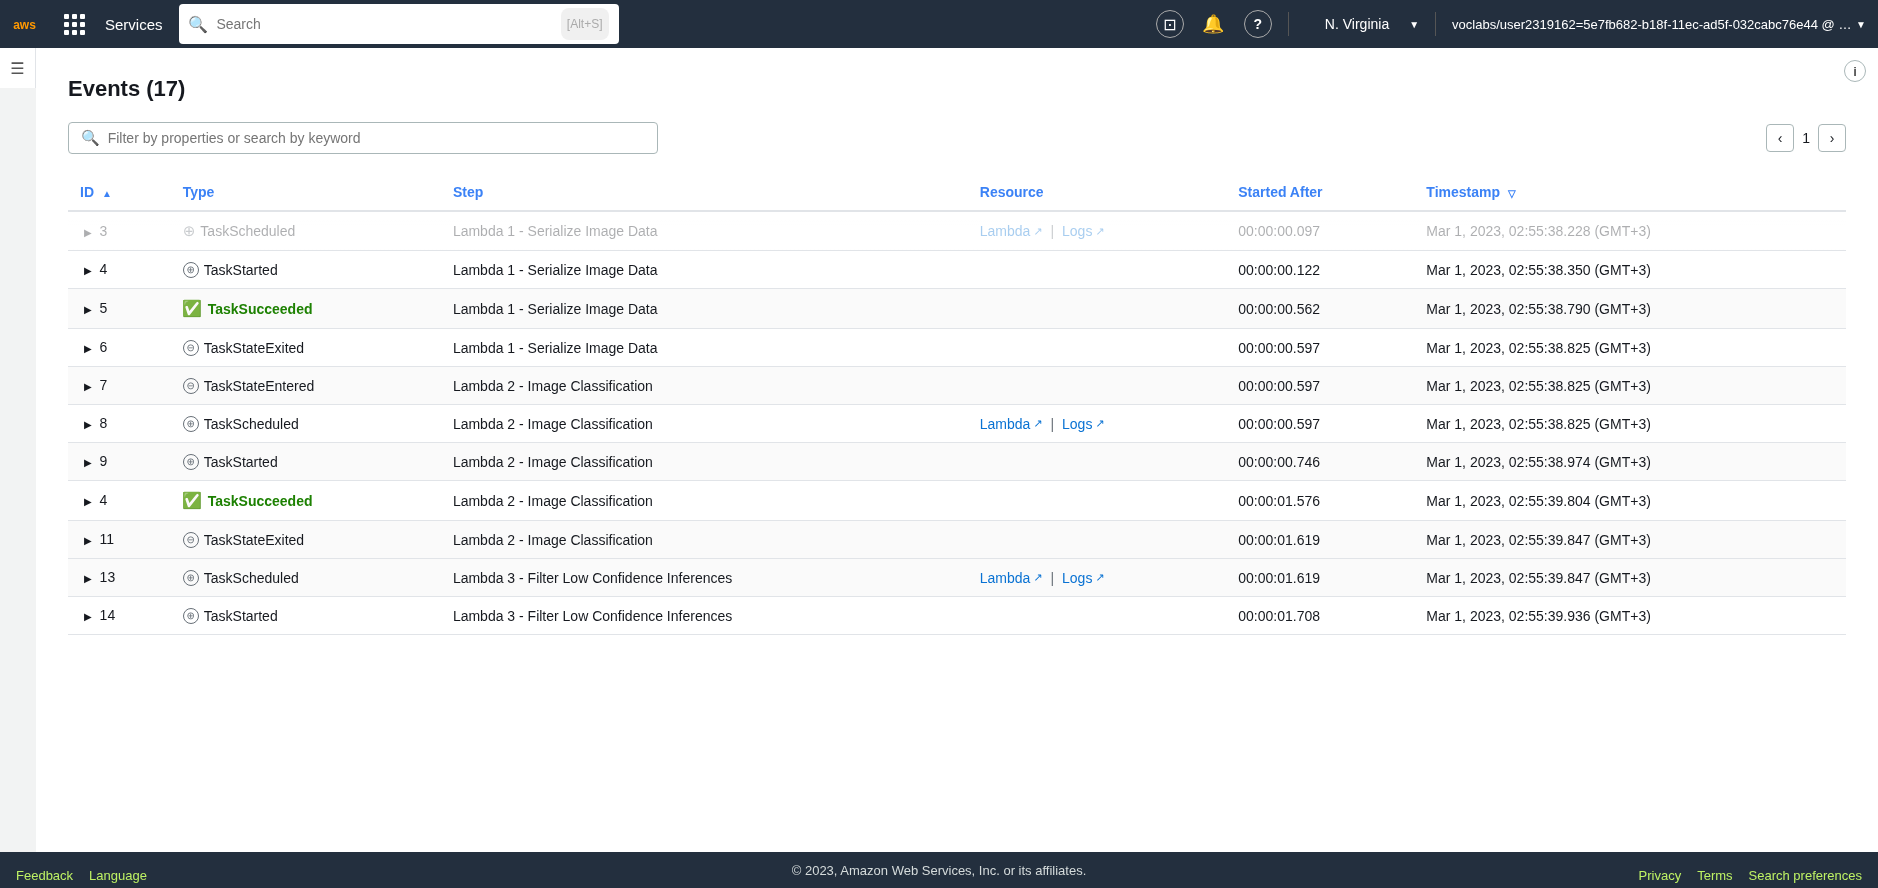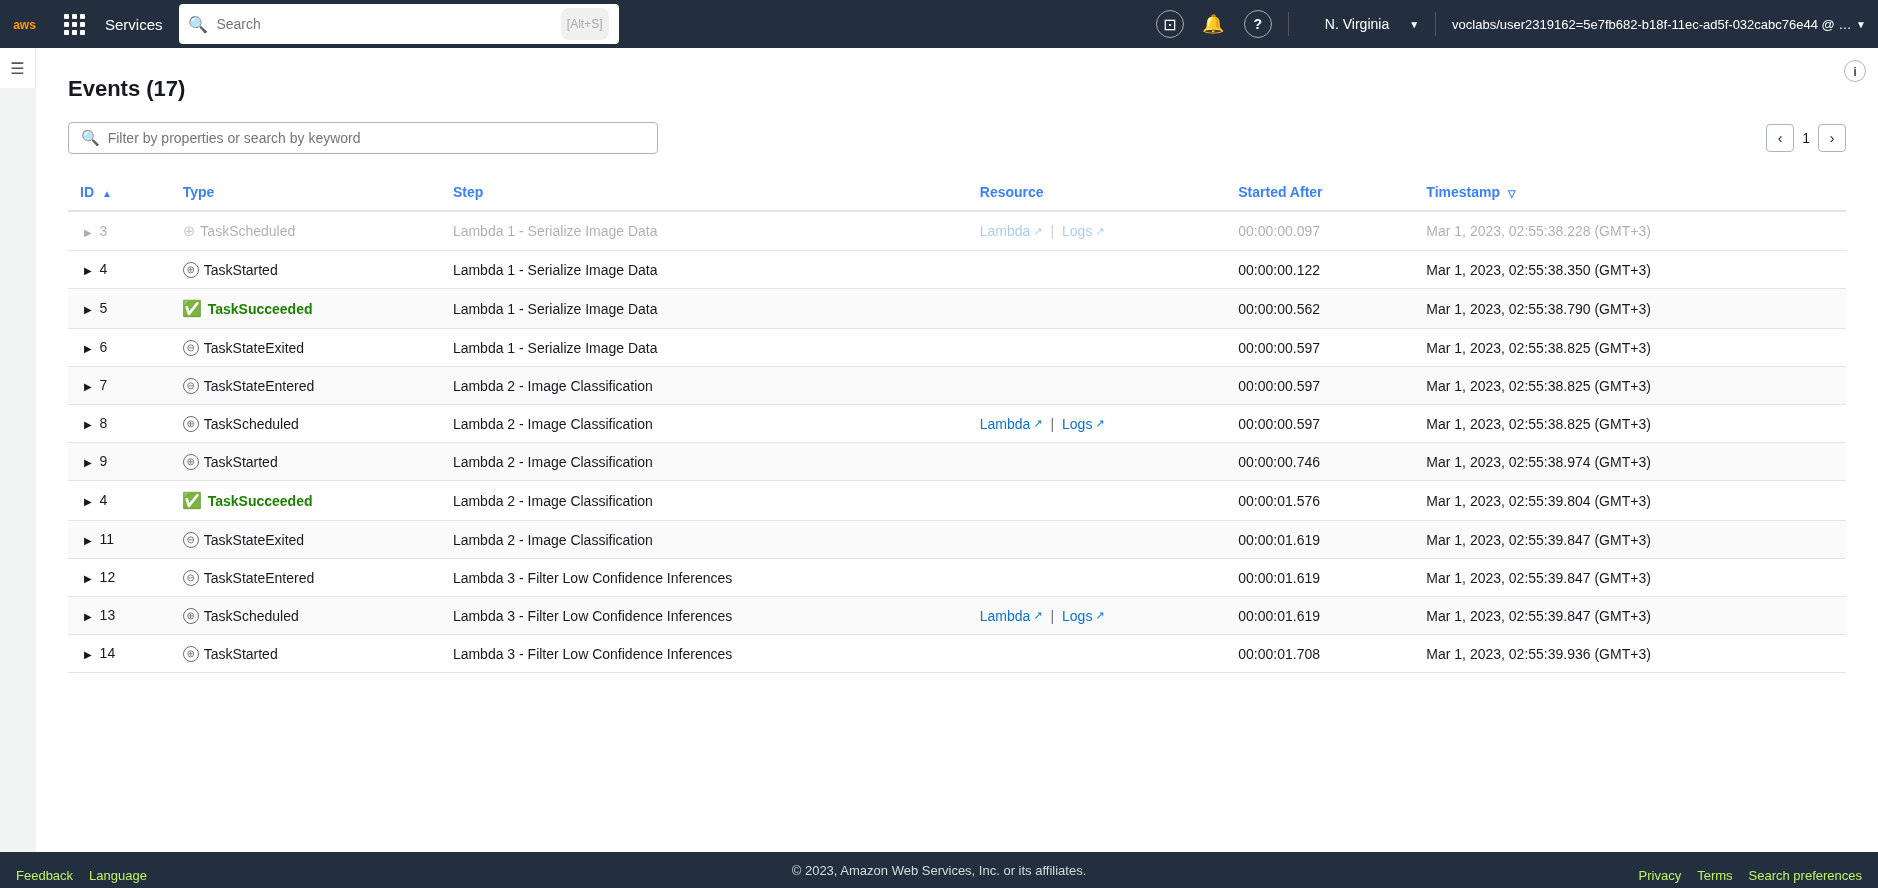--- a/index.html
+++ b/index.html
@@ -474,36 +474,20 @@
         <div style="display:flex;align-items:center;gap:5px;color:#16191f;font-weight:400;">
           <span style="color:#687078;font-size:15px;border:1.5px solid #687078;border-radius:50%;width:16px;height:16px;display:inline-flex;align-items:center;justify-content:center;font-size:10px;">⊖</span>
           <span>TaskStateExited</span>
         </div>
       </td>
       <td>Lambda 2 - Image Classification</td>
       <td></td>
       <td>00:00:01.619</td>
       <td>Mar 1, 2023, 02:55:39.847 (GMT+3)</td>
     </tr>
-          <tr style="background: rgb(255, 255, 255);">
-      <td>
-        <button class="expand-btn">▶</button>
-        <span>12</span>
-      </td>
-      <td>
-        <div style="display:flex;align-items:center;gap:5px;color:#16191f;font-weight:400;">
-          <span style="color:#687078;font-size:15px;border:1.5px solid #687078;border-radius:50%;width:16px;height:16px;display:inline-flex;align-items:center;justify-content:center;font-size:10px;">⊖</span>
-          <span>TaskStateEntered</span>
-        </div>
-      </td>
-      <td>Lambda 3 - Filter Low Confidence Inferences</td>
-      <td></td>
-      <td>00:00:01.619</td>
-      <td>Mar 1, 2023, 02:55:39.847 (GMT+3)</td>
-    </tr>
           <tr style="background: rgb(250, 250, 250);">
       <td>
         <button class="expand-btn">▶</button>
         <span>13</span>
       </td>
       <td>
         <div style="display:flex;align-items:center;gap:5px;color:#16191f;font-weight:400;">
           <span style="color:#687078;font-size:15px;border:1.5px solid #687078;border-radius:50%;width:16px;height:16px;display:inline-flex;align-items:center;justify-content:center;font-size:10px;">⊕</span>
           <span>TaskScheduled</span>
         </div>

